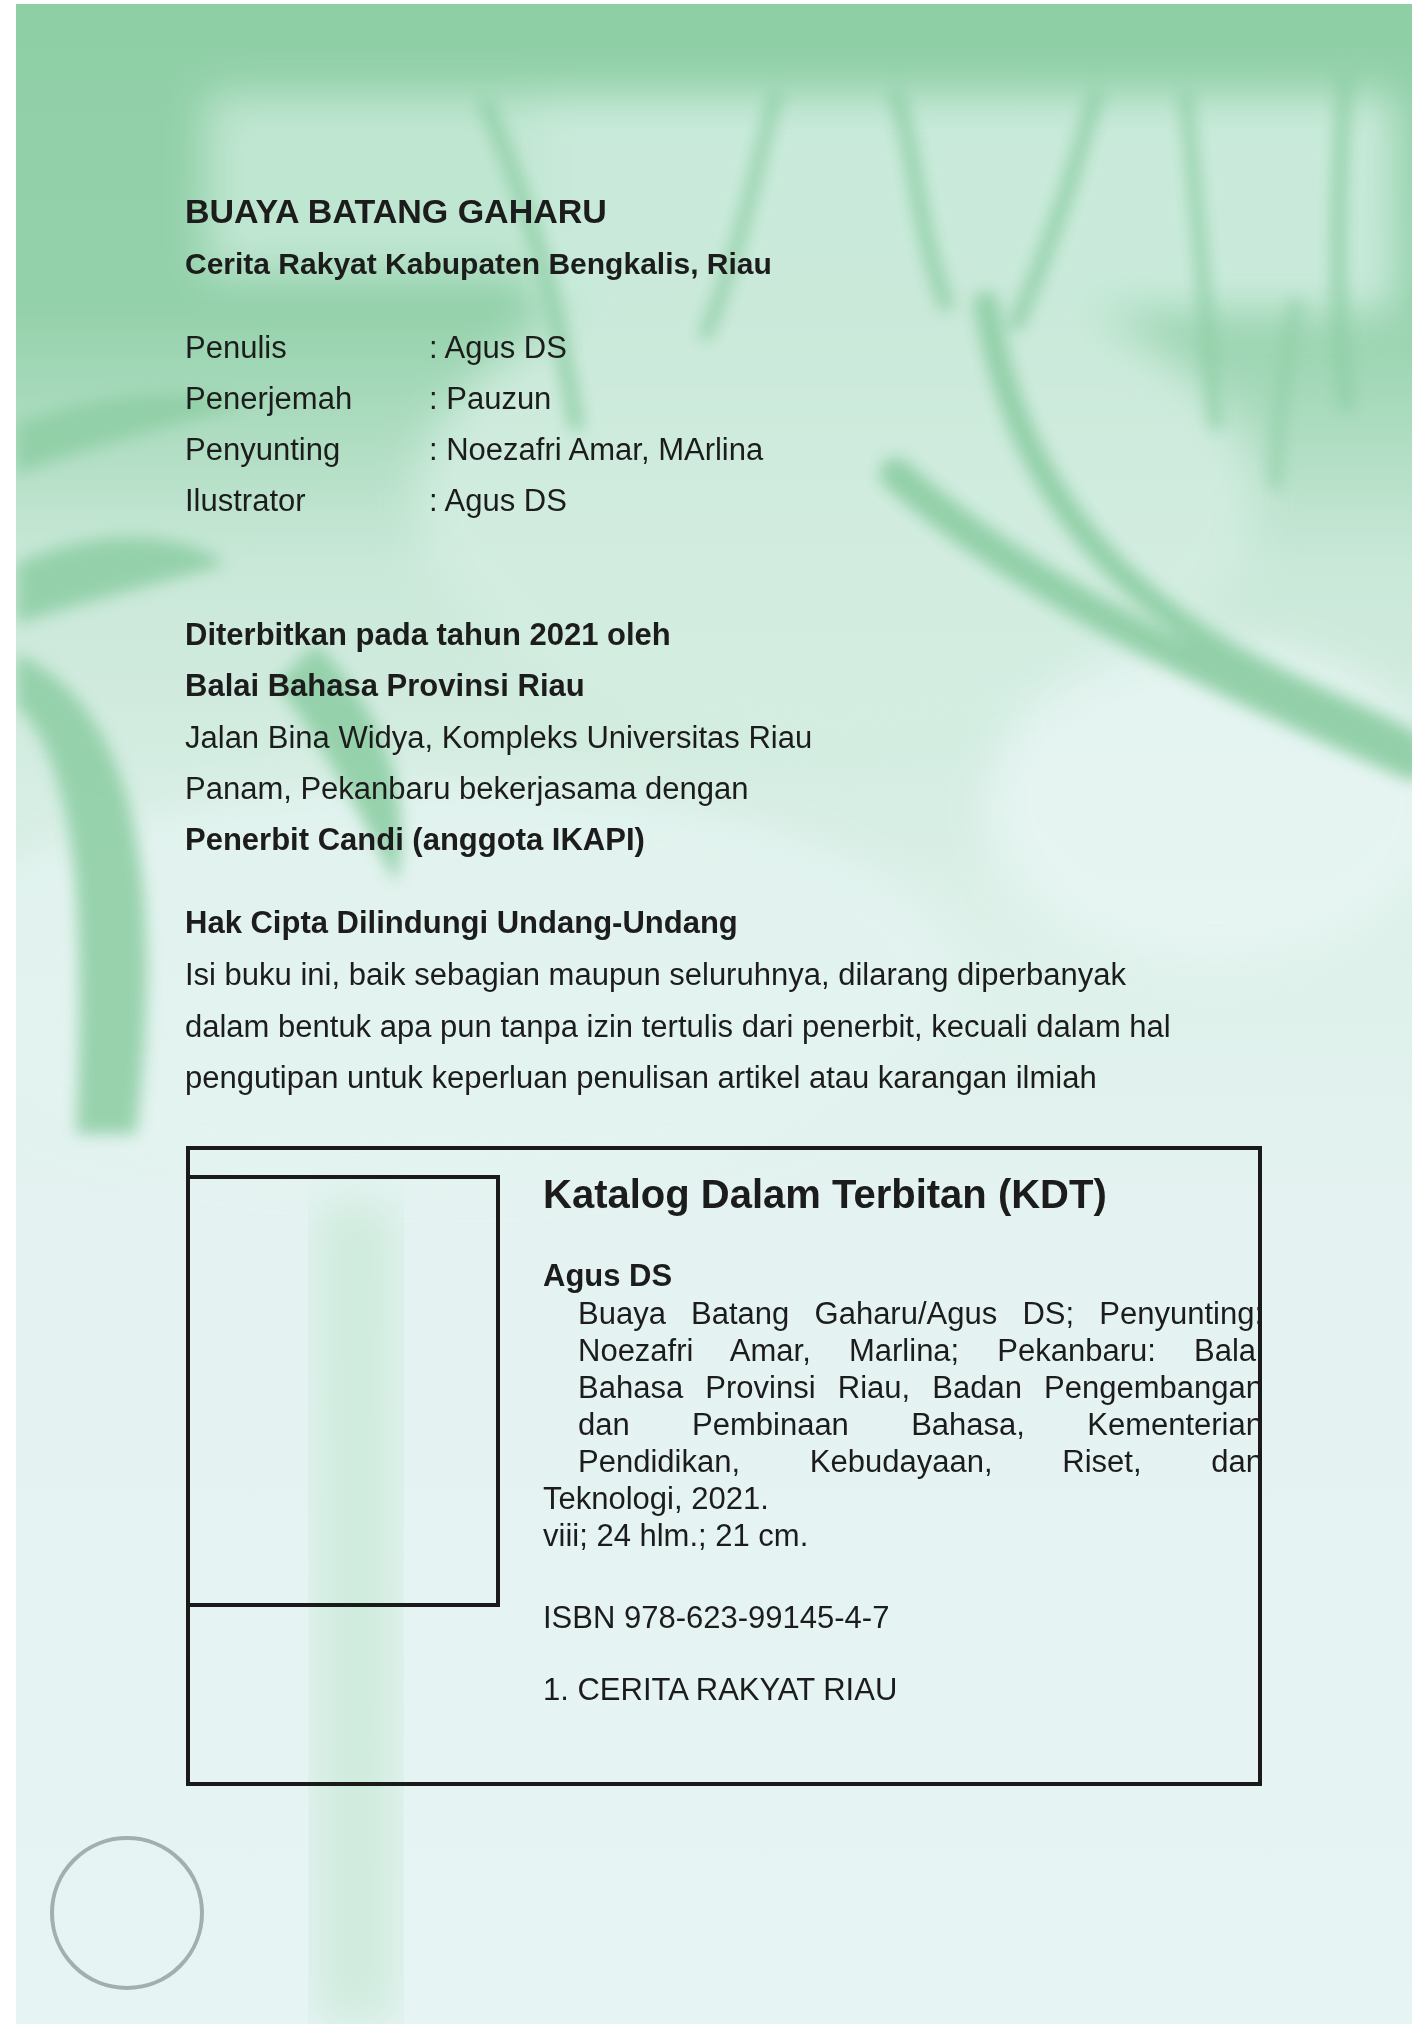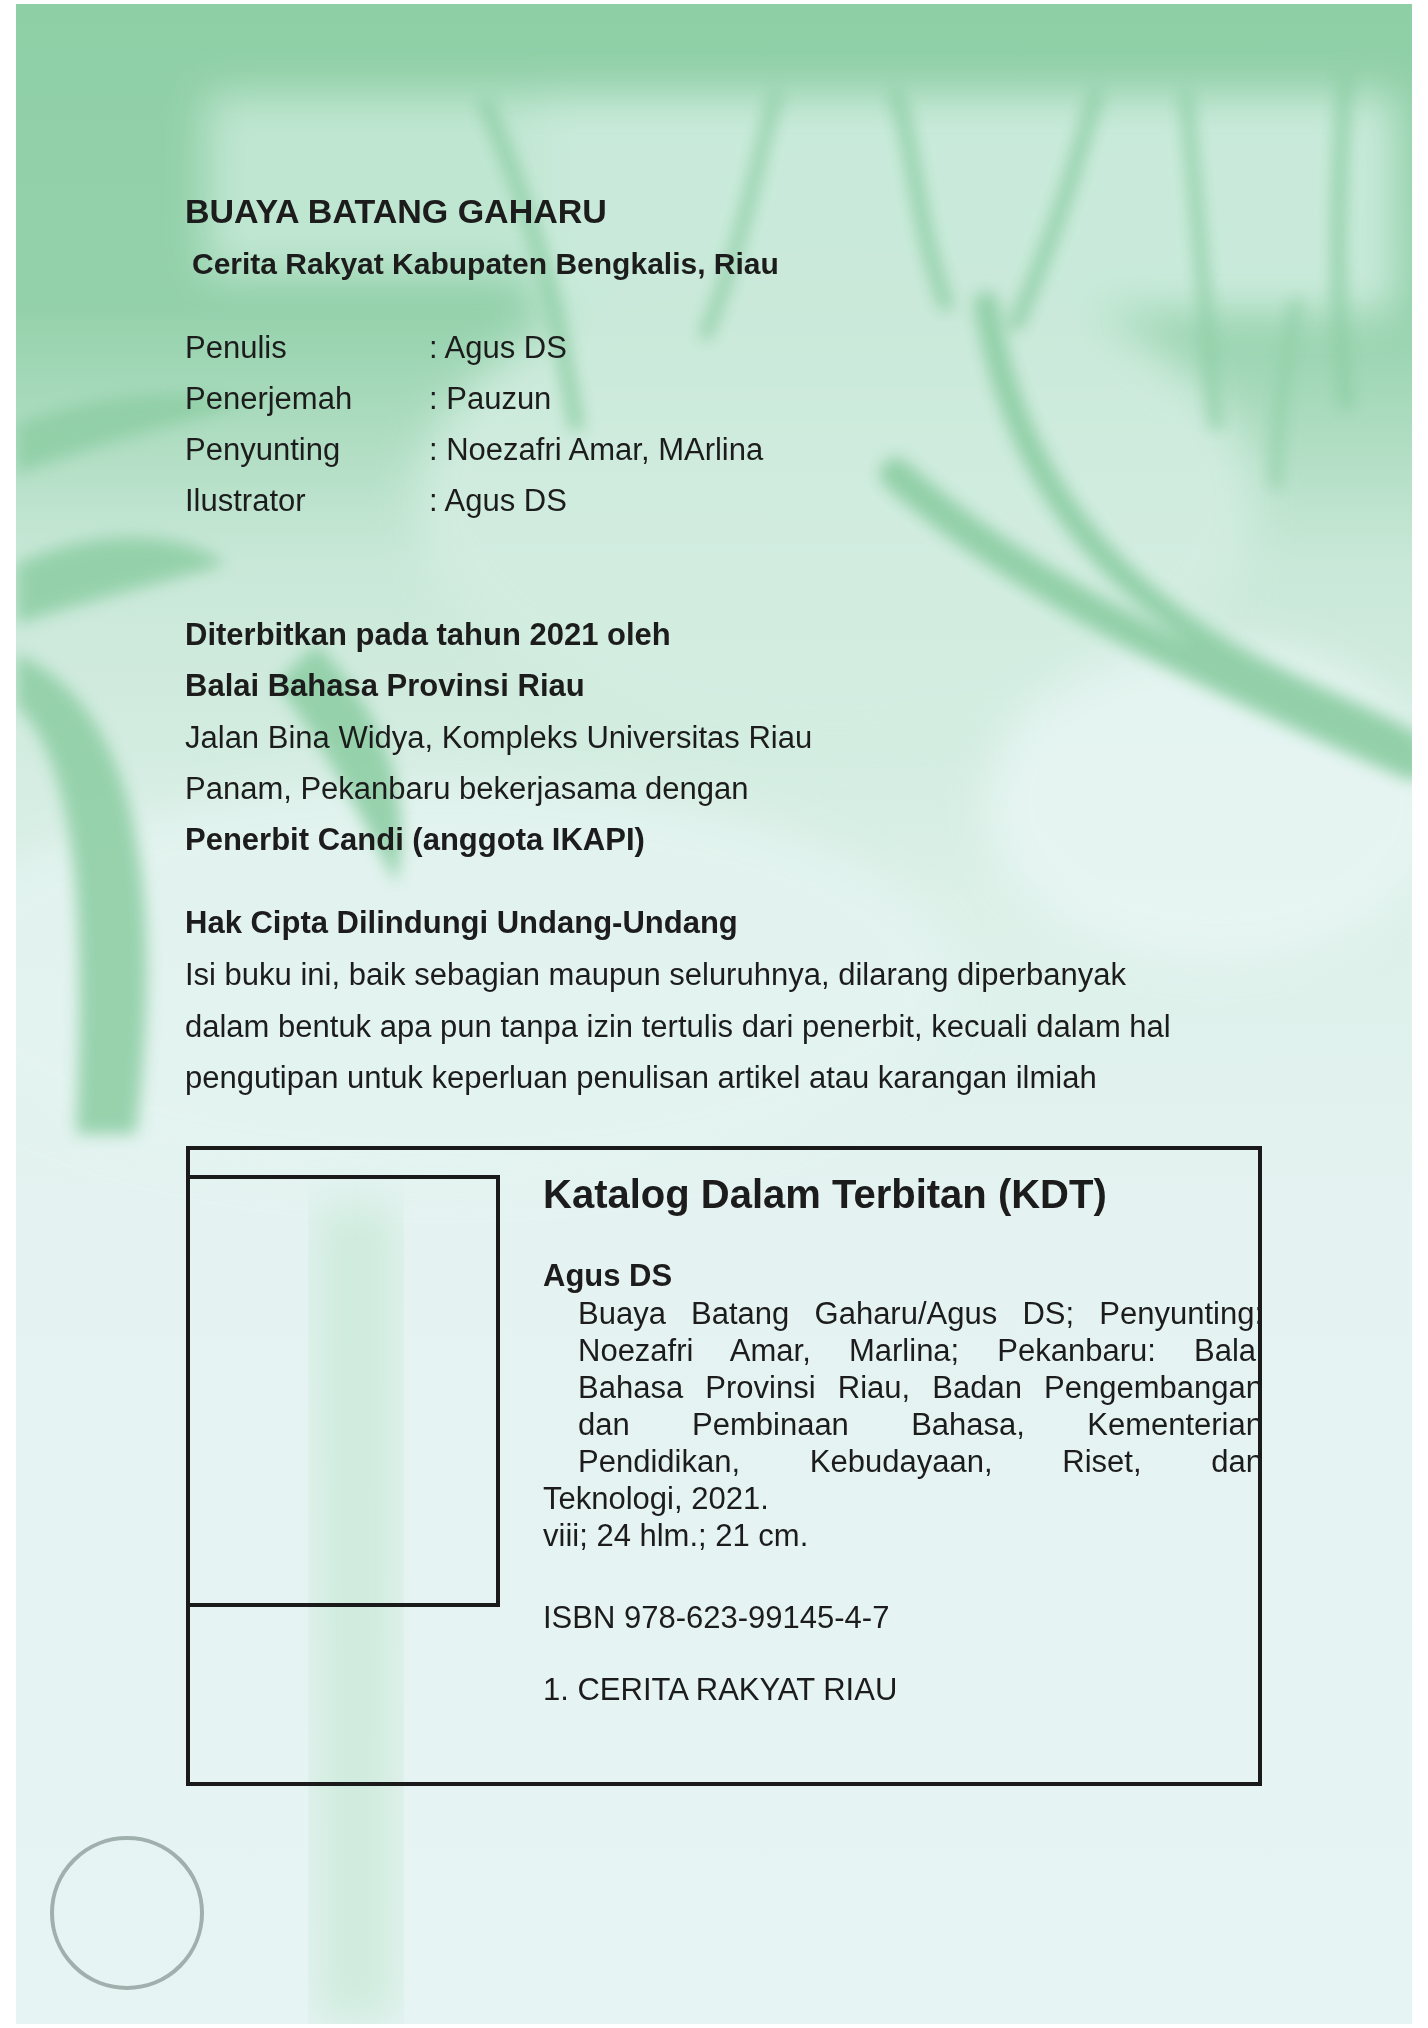--- a/index.html
+++ b/index.html
@@ -64,21 +64,21 @@
       <path d="M 0 420 C 80 390, 170 380, 230 400 C 160 420, 80 440, 0 470 Z"></path>
       <path d="M 0 560 C 90 520, 170 530, 210 560 C 140 580, 60 600, 0 620 Z"></path>
       <path d="M 0 650 C 120 700, 150 880, 120 1130 L 60 1130 C 70 900, 60 760, 0 700 Z"></path>
       <path d="M 300 640 C 360 700, 400 780, 380 880 C 340 800, 300 730, 260 680 Z"></path>
     </g>
 
     <rect x="300" y="1200" width="80" height="820" fill="#c6e8d4" opacity="0.7" filter="url(#blur20)"></rect>
   </svg>
 
   <div class="txt h-title" style="left:169px; top:188px;">BUAYA BATANG GAHARU</div>
-  <div class="txt h-sub" style="left:176px; top:243px;">Cerita Rakyat Kabupaten Bengkalis, Riau</div>
+  <div class="txt h-sub" style="left:169px; top:243px;">Cerita Rakyat Kabupaten Bengkalis, Riau</div>
 
   <div class="txt row" style="left:169px; top:326px; width:700px; height:36px;">
     <span class="credit-label">Penulis</span>
     <span class="credit-value">: Agus DS</span>
   </div>
   <div class="txt row" style="left:169px; top:377px; width:700px; height:36px;">
     <span class="credit-label">Penerjemah</span>
     <span class="credit-value">: Pauzun</span>
   </div>
   <div class="txt row" style="left:169px; top:428px; width:700px; height:36px;">

